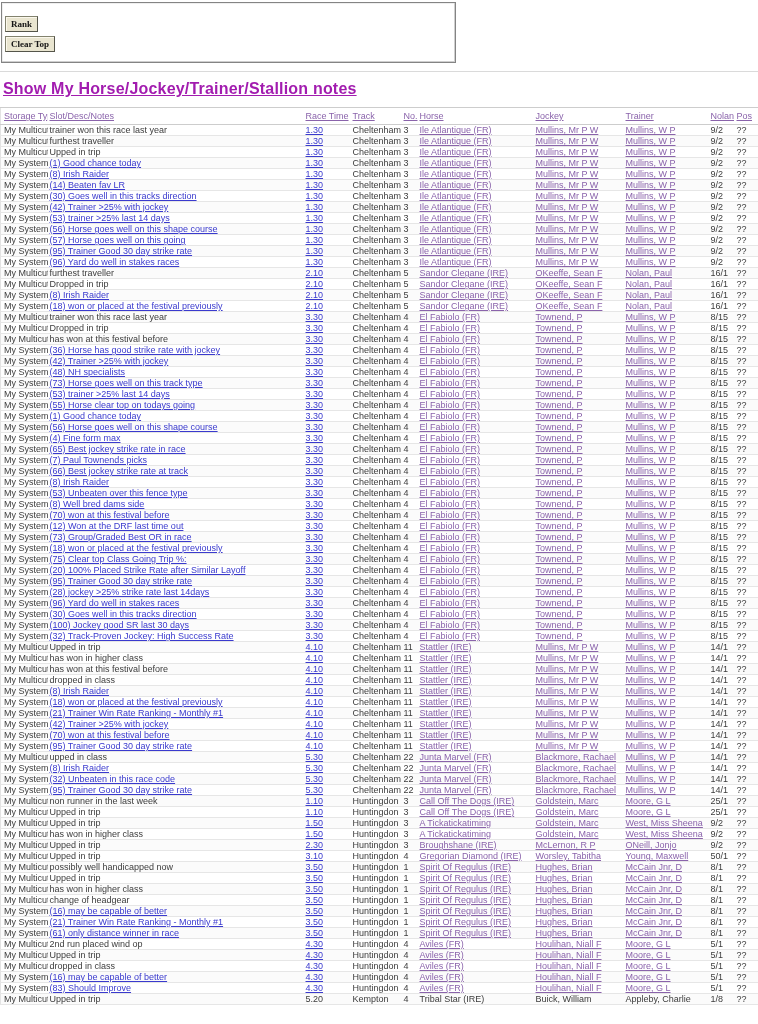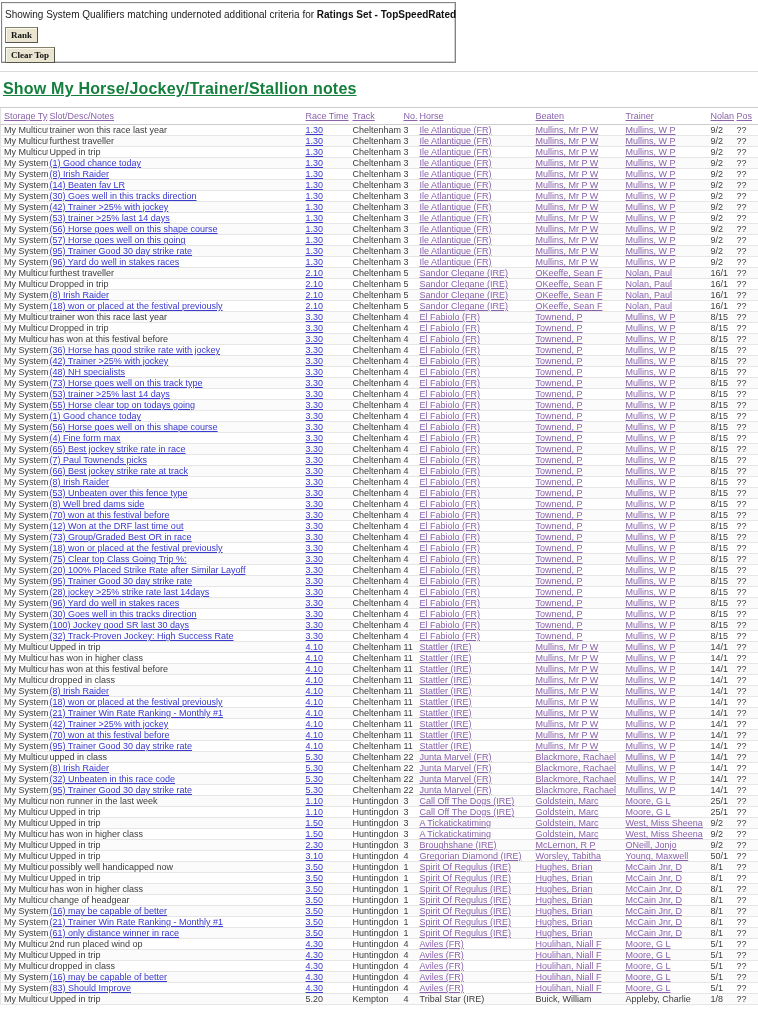--- a/index.html
+++ b/index.html
@@ -24,21 +24,21 @@
     border:1px solid #82826e; border-right-color:#55554a; border-bottom-color:#55554a;
     box-shadow: inset 1px 1px 0 #fbf8ec;
     font-family:Liberation Serif, serif; font-weight:bold; font-size:9px;
     padding:2px 5px; line-height:10px;
   }
   .wbtn:first-of-type { margin-top:7px; }
   .sep { position:absolute; left:0; top:71px; width:758px; border-top:1px solid #dadada; }
   
   .notes-link {
     position:absolute; left:3px; top:80px;
-    font-size:16px; font-weight:bold; color:#15803d;
+    font-size:16px; font-weight:bold; color:#a21caf;
     text-decoration:underline; cursor:pointer; letter-spacing:0.2px;
   }
   
   table.qual {
     position:absolute; left:0; top:107px; width:758px;
     border-collapse:collapse; table-layout:fixed;
     border-left:1px solid #e3e3e3;
   }
   table.qual th {
     font-size:9px; font-weight:normal; text-align:left;
@@ -53,23 +53,20 @@
   }
   table.qual tbody tr:nth-child(even) td { background:#fbfbfb; }
   table.qual th:first-child, table.qual td:first-child { padding-left:3px; }
   a.lb { color:#3a3ace; text-decoration:underline; cursor:pointer; }
   a.lp { color:#8a63ab; text-decoration:underline; cursor:pointer; }
 </style>
 </head>
 <body>
 
 <div class="qbox">
-  <div class="qmsg">
-    <span>Showing System Qualifiers matching undernoted additional criteria for </span><b>Ratings Set - TopSpeedRated</b>
-  </div>
   <button class="wbtn">Rank</button>
   <button class="wbtn">Clear Top</button>
 </div>
 
 <div class="sep"></div>
 
 <a class="notes-link">Show My Horse/Jockey/Trainer/Stallion notes</a>
 
 <table class="qual">
   <colgroup>
@@ -85,21 +82,21 @@
       <col style="width:24px">
   </colgroup>
   <thead>
     <tr>
       <th><a>Storage Type</a></th>
       <th><a>Slot/Desc/Notes</a></th>
       <th><a>Race Time</a></th>
       <th><a>Track</a></th>
       <th><a>No.</a></th>
       <th><a>Horse</a></th>
-      <th><a>Beaten</a></th>
+      <th><a>Jockey</a></th>
       <th><a>Trainer</a></th>
       <th><a>Nolan</a></th>
       <th><a>Pos</a></th>
     </tr>
   </thead>
   <tbody>
       <tr>
         <td>My Multicuts</td>
         <td>trainer won this race last year</td>
         <td><a class="lb">1.30</a></td>

